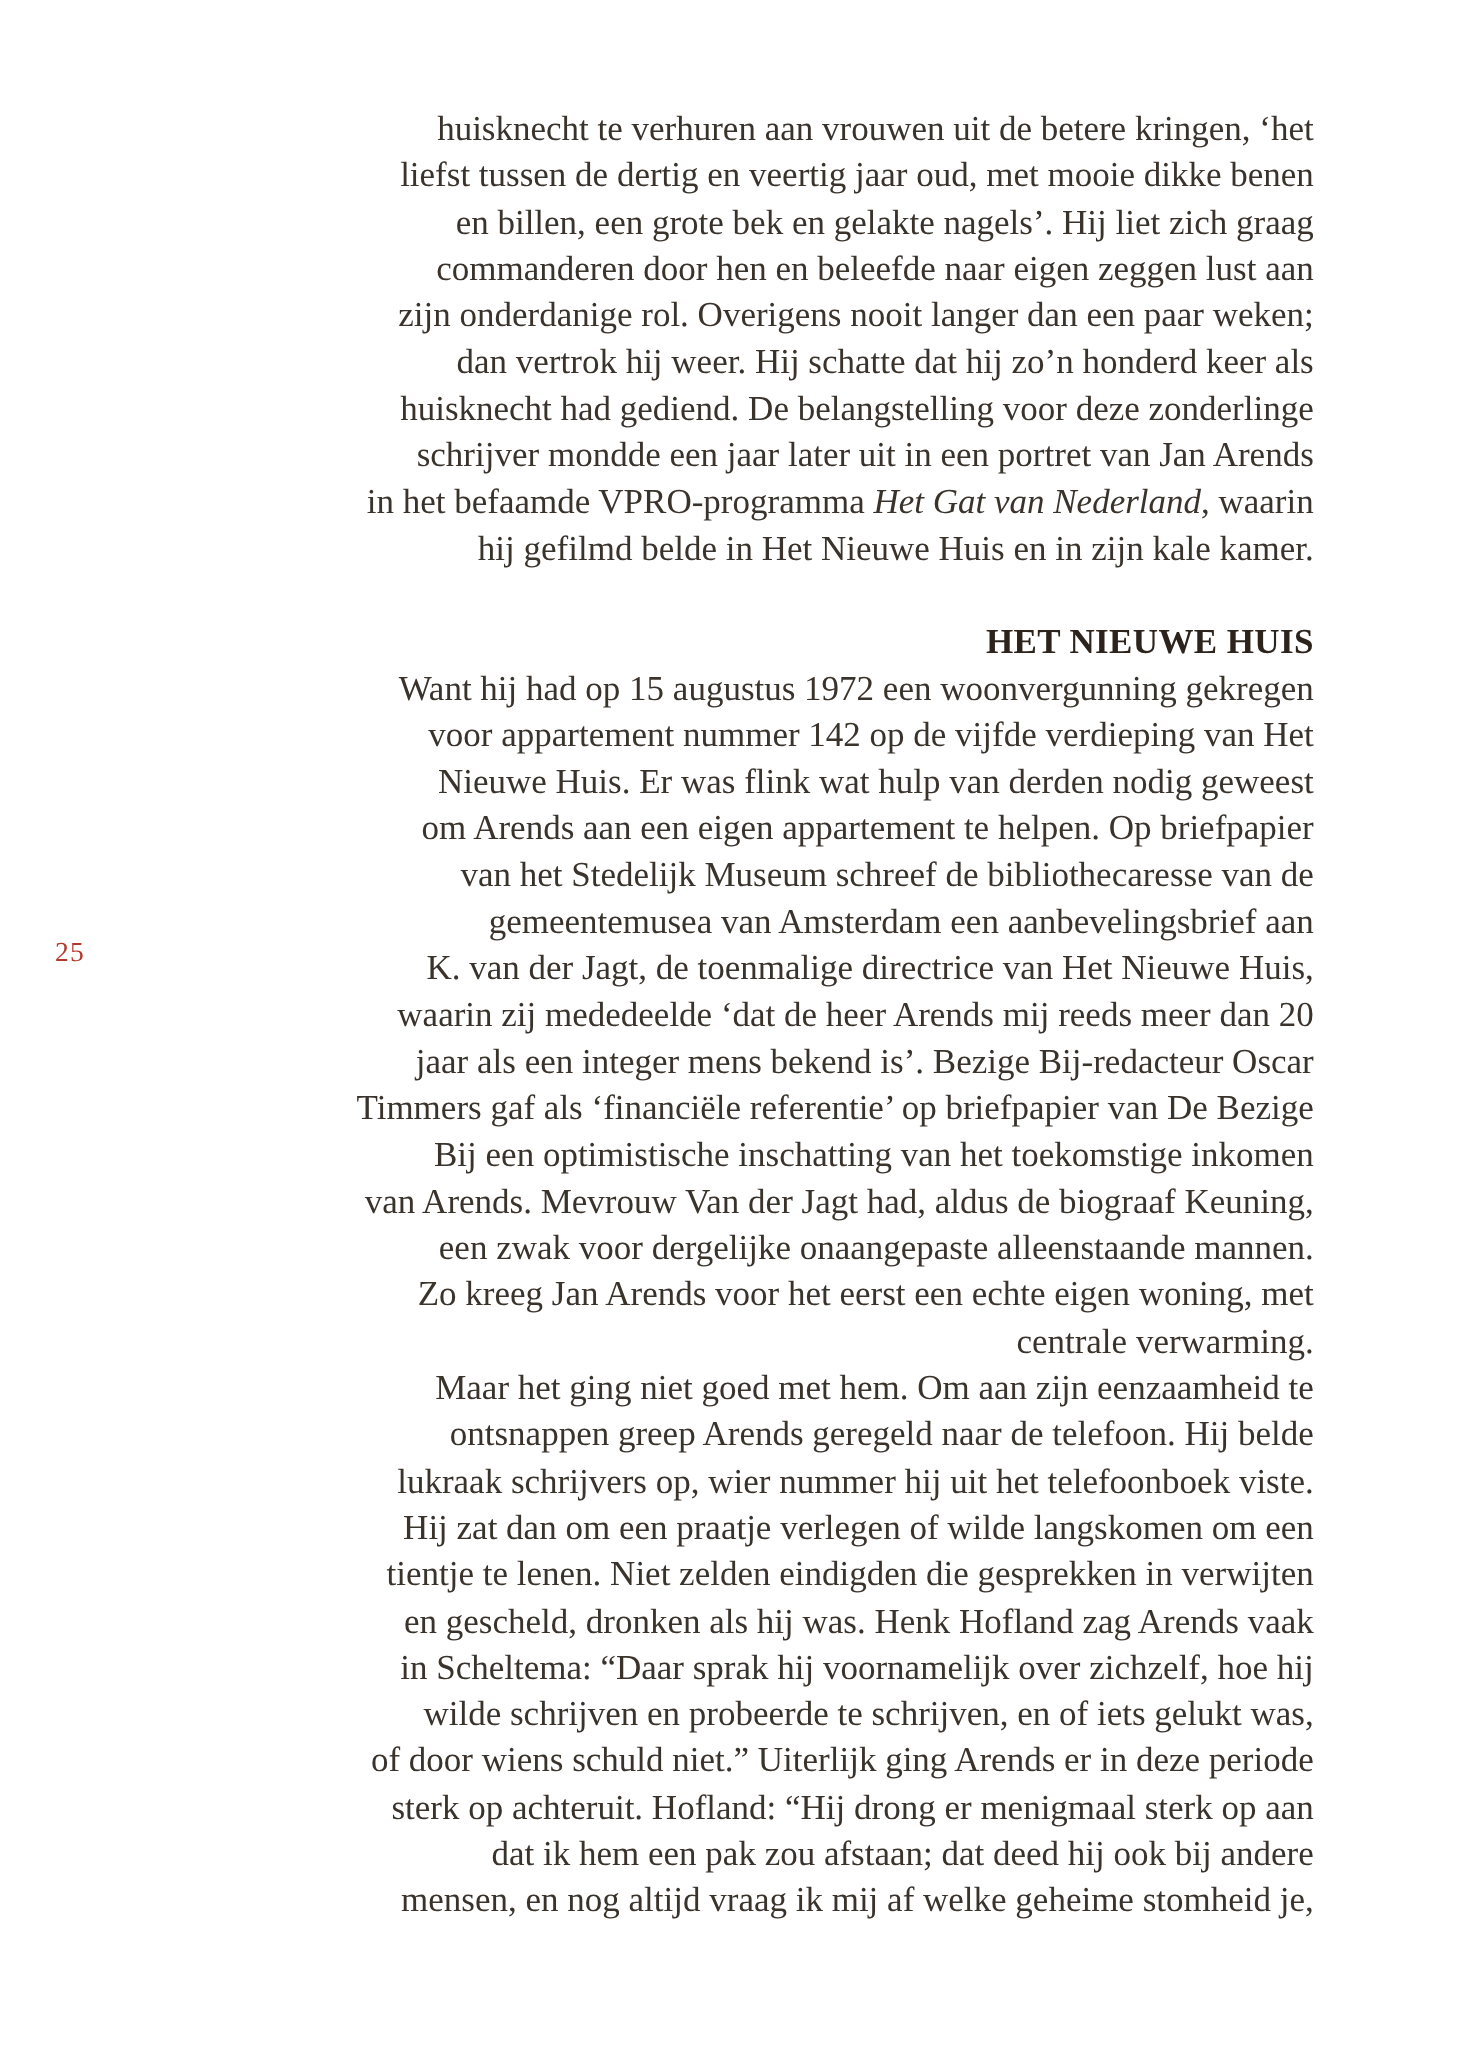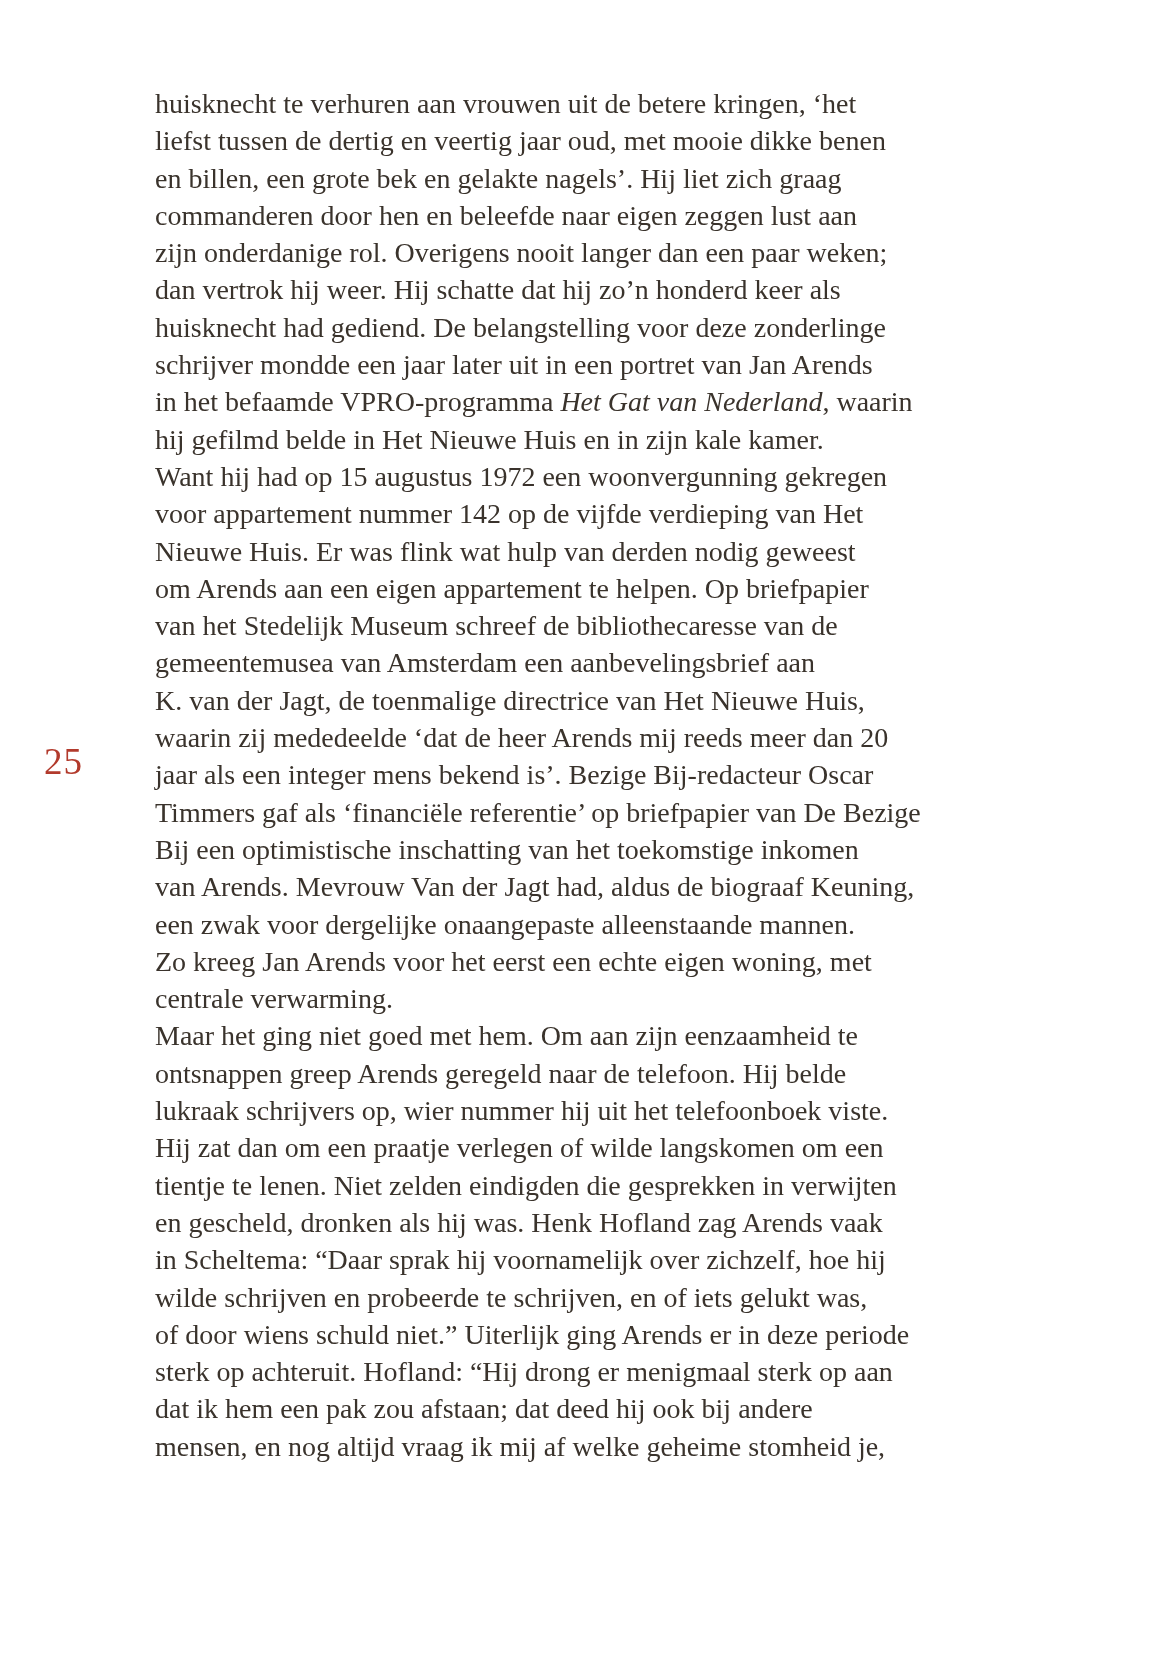--- a/index.html
+++ b/index.html
@@ -18,34 +18,34 @@
     width: 1166px;
     height: 1654px;
     background: var(--background);
     overflow: hidden;
     font-family: "Liberation Serif", "DejaVu Serif", serif;
   }
   .page-number {
     position: absolute;
     left: 44px;
     top: 747px;
-    font-size: 37px;
+    font-size: 22px;
     line-height: 29px;
     color: var(--page-number);
     letter-spacing: 1px;
   }
   .text-block {
     position: absolute;
-    left: 155px;
+    left: 171px;
     top: 85px;
     width: 880px;
     font-size: 28px;
     line-height: 37.3px;
     color: var(--body-text);
-    text-align: left;
+    text-align: right;
   }
   .text-block p {
     margin: 0;
     padding: 0;
   }
   .lines {
     display: block;
     white-space: pre-line;
   }
   .line {
@@ -79,20 +79,21 @@
 en billen, een grote bek en gelakte nagels’. Hij liet zich graag
 commanderen door hen en beleefde naar eigen zeggen lust aan
 zijn onderdanige rol. Overigens nooit langer dan een paar weken;
 dan vertrok hij weer. Hij schatte dat hij zo’n honderd keer als
 huisknecht had gediend. De belangstelling voor deze zonderlinge
 schrijver mondde een jaar later uit in een portret van Jan Arends</span>
       <span class="line"><span>in het befaamde VPRO-programma </span><em>Het Gat van Nederland</em><span>, waarin</span></span>
       <span class="lines">hij gefilmd belde in Het Nieuwe Huis en in zijn kale kamer.</span>
     </p>
 
+    <h2 class="section-heading">HET NIEUWE HUIS</h2>
 
     <p class="lines">Want hij had op 15 augustus 1972 een woonvergunning gekregen
 voor appartement nummer 142 op de vijfde verdieping van Het
 Nieuwe Huis. Er was flink wat hulp van derden nodig geweest
 om Arends aan een eigen appartement te helpen. Op briefpapier
 van het Stedelijk Museum schreef de bibliothecaresse van de
 gemeentemusea van Amsterdam een aanbevelingsbrief aan
 K. van der Jagt, de toenmalige directrice van Het Nieuwe Huis,
 waarin zij mededeelde ‘dat de heer Arends mij reeds meer dan 20
 jaar als een integer mens bekend is’. Bezige Bij-redacteur Oscar

